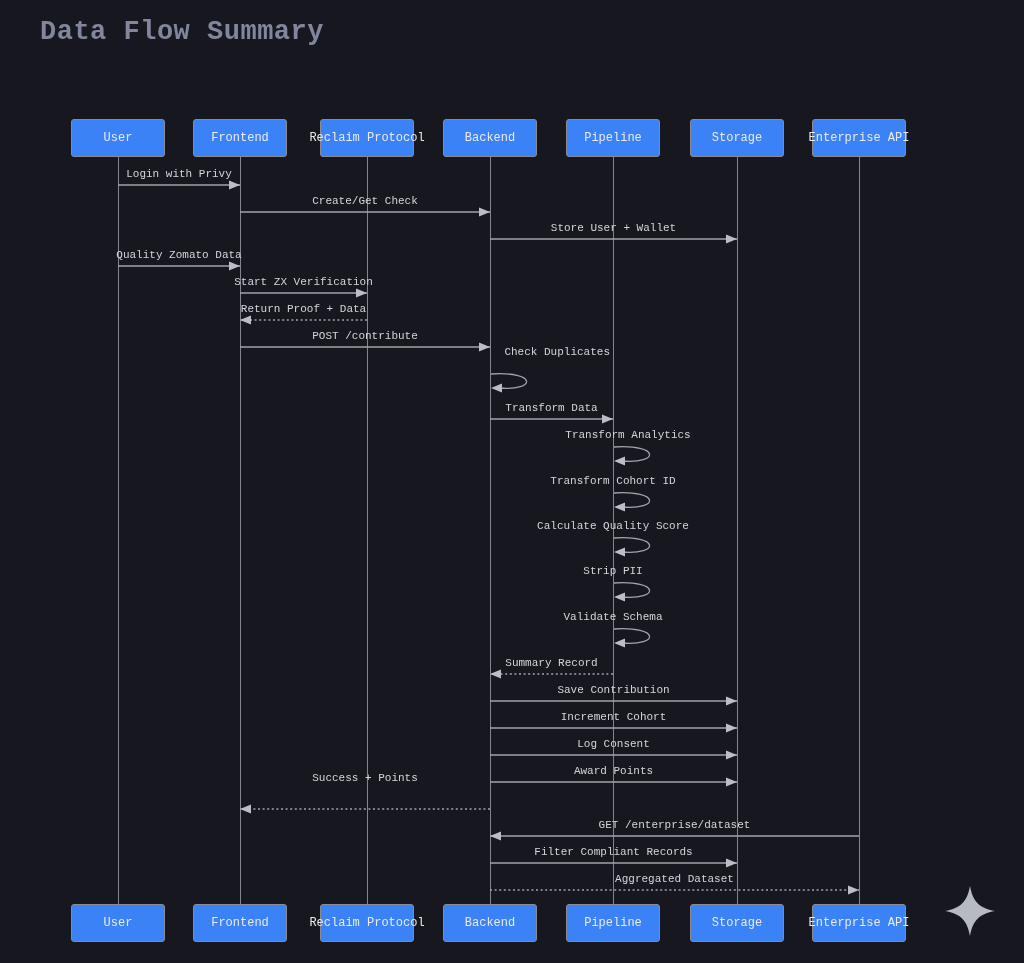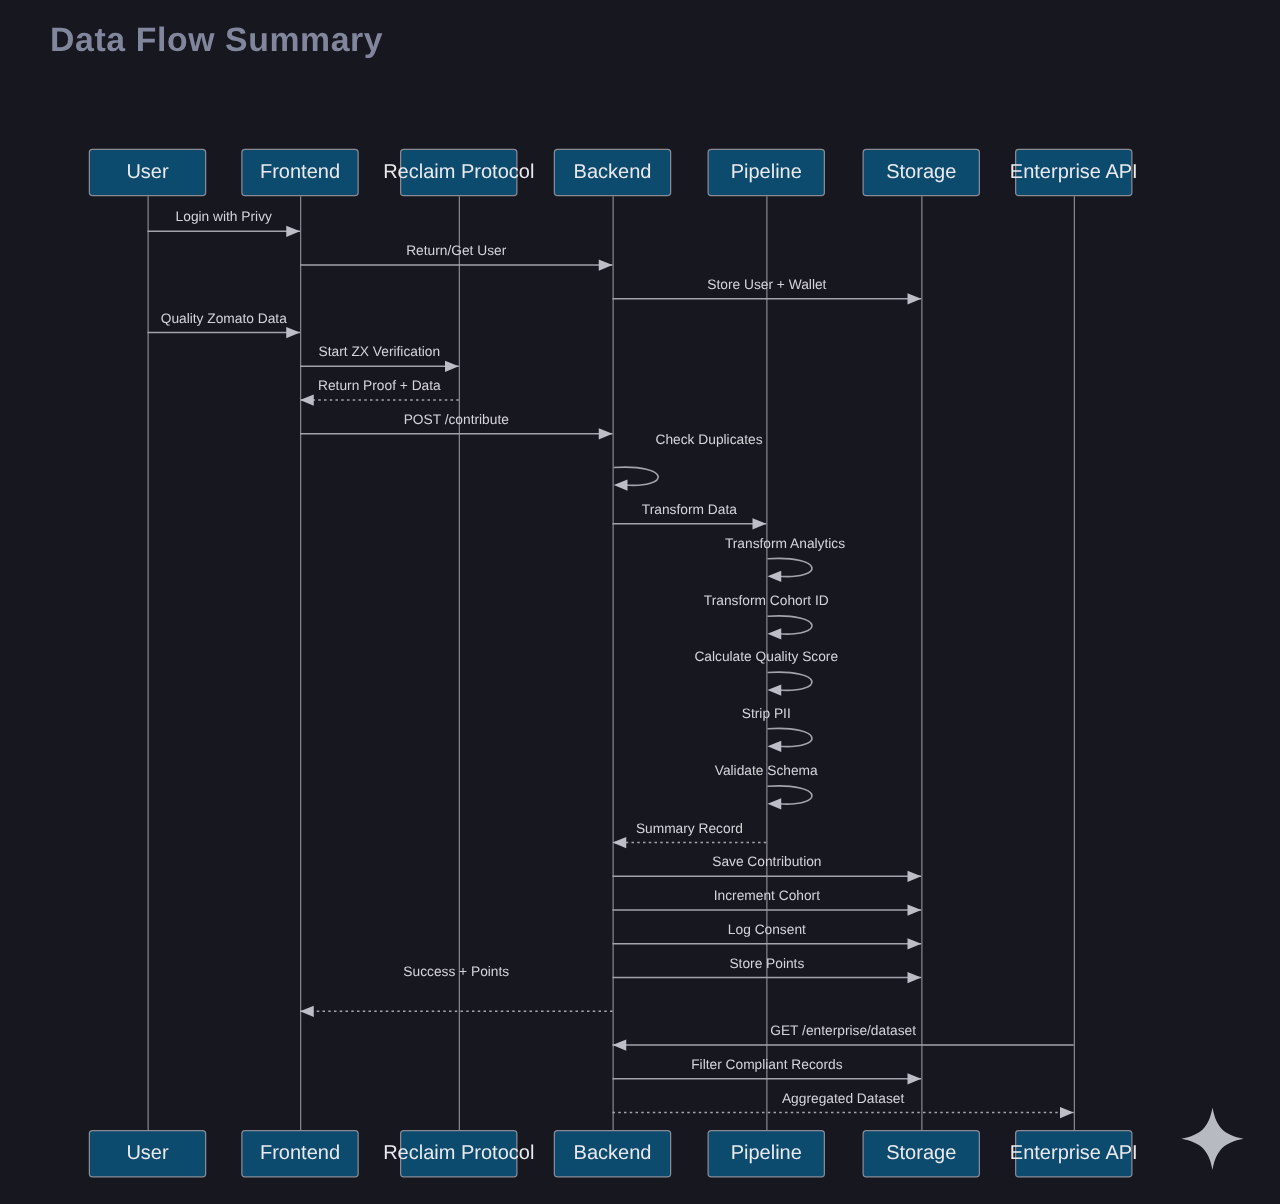--- a/index.html
+++ b/index.html
@@ -1,31 +1,31 @@
 <!DOCTYPE html>
 <html><head>
 <meta charset="utf-8">
 <style>
   html,body{margin:0;padding:0;}
   body{
     width:1024px;height:963px;overflow:hidden;
     background:#17171f;
     font-family:"Liberation Sans", sans-serif;
   }
-  #canvas{position:relative;width:1024px;height:963px;}
+  #canvas{position:relative;width:1024px;height:963px;font-family:Liberation Mono, monospace;}
   .page-title{
     position:absolute;left:40px;top:17px;
     font-size:27px;font-weight:600;letter-spacing:.5px;
     color:#81869c;
   }
   .actor-box{
     position:absolute;box-sizing:border-box;
-    background:#0c4a6e;border:1px solid #8a8a94;border-radius:3px;
+    background:#3b82f6;border:1px solid #8a8a94;border-radius:3px;
     display:flex;align-items:center;justify-content:center;
-    color:#eaeaee;font-size:16px;white-space:nowrap;
+    color:#eaeaee;font-size:12px;white-space:nowrap;
   }
   .lifeline{position:absolute;width:1px;background:#84848e;}
   .msg-label{
     position:absolute;text-align:center;
     color:#d4d4da;font-size:11px;line-height:13px;white-space:nowrap;
   }
   svg.lines{position:absolute;left:0;top:0;}
   .msg-line{stroke:#a3a3ad;stroke-width:1.3;fill:none;}
   .msg-line.dotted{stroke-dasharray:2 2.6;}
   .arrowhead{fill:#bdbdc7;stroke:none;}
@@ -133,35 +133,35 @@
     <div class="actor-box" style="left: 690px; top: 904px; width: 94px; height: 38px;">
       <span>Storage</span>
     </div>
     <div class="actor-box" style="left: 812px; top: 119px; width: 94px; height: 38px;">
       <span>Enterprise API</span>
     </div>
     <div class="actor-box" style="left: 812px; top: 904px; width: 94px; height: 38px;">
       <span>Enterprise API</span>
     </div>
     <div class="msg-label" style="left: 59px; width: 240px; top: 168px;">Login with Privy</div>
-    <div class="msg-label" style="left: 245px; width: 240px; top: 195px;">Return/Get User</div>
+    <div class="msg-label" style="left: 245px; width: 240px; top: 195px;">Create/Get Check</div>
     <div class="msg-label" style="left: 493.5px; width: 240px; top: 222px;">Store User + Wallet</div>
     <div class="msg-label" style="left: 59px; width: 240px; top: 249px;">Quality Zomato Data</div>
     <div class="msg-label" style="left: 183.5px; width: 240px; top: 276px;">Start ZX Verification</div>
     <div class="msg-label" style="left: 183.5px; width: 240px; top: 303px;">Return Proof + Data</div>
     <div class="msg-label" style="left: 245px; width: 240px; top: 330px;">POST /contribute</div>
     <div class="msg-label" style="left: 370px; width: 240px; top: 346px; text-align: right;">Check Duplicates</div>
     <div class="msg-label" style="left: 431.5px; width: 240px; top: 402px;">Transform Data</div>
     <div class="msg-label" style="left: 508px; width: 240px; top: 429px;">Transform Analytics</div>
     <div class="msg-label" style="left: 493px; width: 240px; top: 475px;">Transform Cohort ID</div>
     <div class="msg-label" style="left: 493px; width: 240px; top: 520px;">Calculate Quality Score</div>
     <div class="msg-label" style="left: 493px; width: 240px; top: 565px;">Strip PII</div>
     <div class="msg-label" style="left: 493px; width: 240px; top: 611px;">Validate Schema</div>
     <div class="msg-label" style="left: 431.5px; width: 240px; top: 657px;">Summary Record</div>
     <div class="msg-label" style="left: 493.5px; width: 240px; top: 684px;">Save Contribution</div>
     <div class="msg-label" style="left: 493.5px; width: 240px; top: 711px;">Increment Cohort</div>
     <div class="msg-label" style="left: 493.5px; width: 240px; top: 738px;">Log Consent</div>
-    <div class="msg-label" style="left: 493.5px; width: 240px; top: 765px;">Store Points</div>
+    <div class="msg-label" style="left: 493.5px; width: 240px; top: 765px;">Award Points</div>
     <div class="msg-label" style="left: 245px; width: 240px; top: 772px;">Success + Points</div>
     <div class="msg-label" style="left: 554.5px; width: 240px; top: 819px;">GET /enterprise/dataset</div>
     <div class="msg-label" style="left: 493.5px; width: 240px; top: 846px;">Filter Compliant Records</div>
     <div class="msg-label" style="left: 554.5px; width: 240px; top: 873px;">Aggregated Dataset</div>
   </div>
 
 </body></html>

